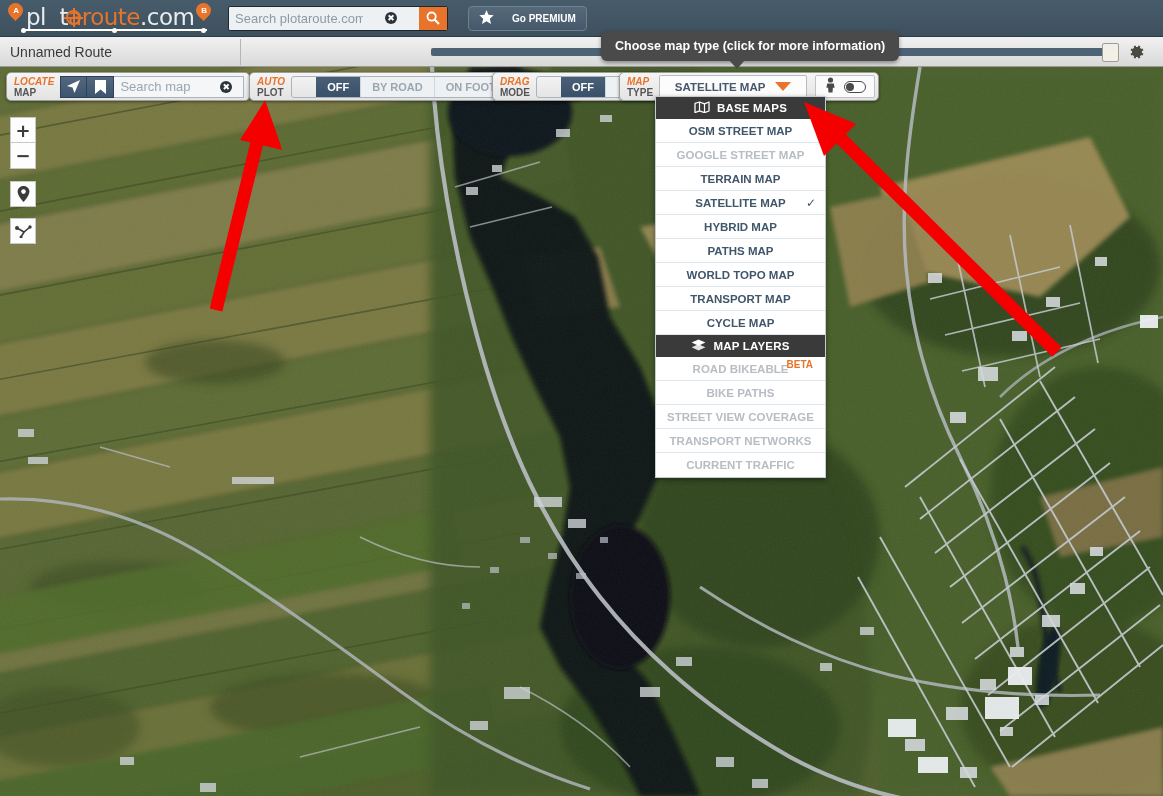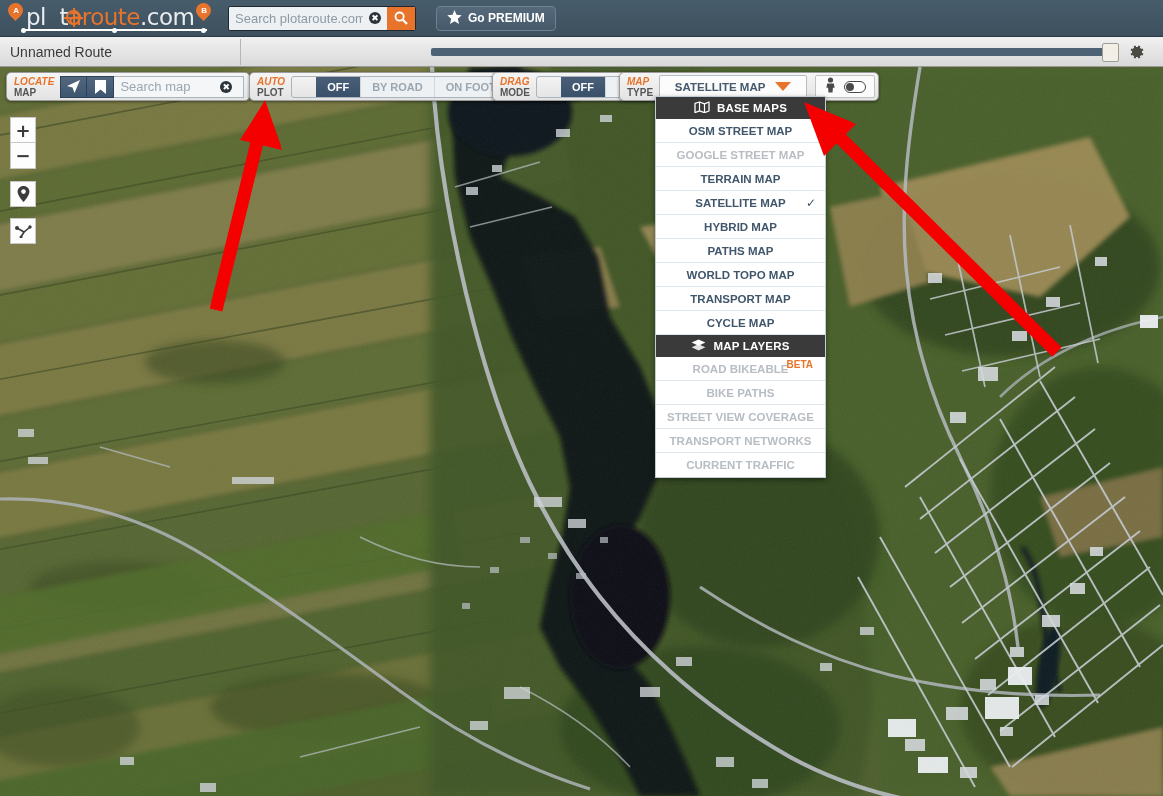--- a/index.html
+++ b/index.html
@@ -54,42 +54,43 @@
   .caret-down {
     width: 0; height: 0; border-left: 5px solid transparent;
     border-right: 5px solid transparent; border-top: 6px solid #aab8c2;
   }
   .nav-sep { width: 1px; height: 24px; background: #5b6e7c; margin: 0 4px; }
 
   .searchbox {
     display: flex; align-items: center; height: 25px; margin-left: 12px;
     background: #eef1f3; border: 1px solid #20282f; border-radius: 2px;
     overflow: hidden;
+    gap: 16px;
   }
   .searchbox input {
     border: 0; outline: 0; background: transparent; width: 140px;
     font-size: 13px; color: #4b5b66; padding: 0 6px;
     font-family: "Liberation Sans", sans-serif;
   }
   .searchbox input::placeholder { color: #8c9aa4; }
   .clear-x {
     width: 12px; height: 12px; border-radius: 50%; background: #2b343b;
     color: #fff; font-size: 9px; line-height: 12px; text-align: center;
     margin-right: 6px; cursor: pointer; font-family: "DejaVu Sans", sans-serif;
   }
   .search-go {
     width: 28px; height: 25px; background: #e8742c; display: flex;
     align-items: center; justify-content: center; cursor: pointer;
   }
   .go-premium {
-    display: flex; align-items: center; gap: 6px; margin-left: 20px;
+    display: flex; align-items: center; gap: 18px; margin-left: 20px;
     background: linear-gradient(to bottom,#55697a,#46596a);
     border: 1px solid #6d8192; border-radius: 4px;
     height: 25px; padding: 0 10px; cursor: pointer;
-    color: #fff; font-size: 12px; font-weight: bold;
+    color: #fff; font-size: 10px; font-weight: bold;
   }
 
   
   .routebar {
     position: absolute; left: 0; top: 37px; width: 1163px; height: 30px;
     background: linear-gradient(to bottom,#f1f1f1,#d9d9d9);
     border-bottom: 1px solid #9a9a9a;
     display: flex; align-items: center;
   }
   .route-name {
@@ -661,14 +662,17 @@
       <span>STREET VIEW COVERAGE</span>
     </div>
     <div class="dd-item disabled">
       <span>TRANSPORT NETWORKS</span>
     </div>
     <div class="dd-item disabled">
       <span>CURRENT TRAFFIC</span>
     </div>
   </div>
 
+  <div class="tooltip" style="left:601px;top:31px;">
+    <span>Choose map type (click for more information)</span>
+  </div>
 
 </div>
 
 </body></html>

